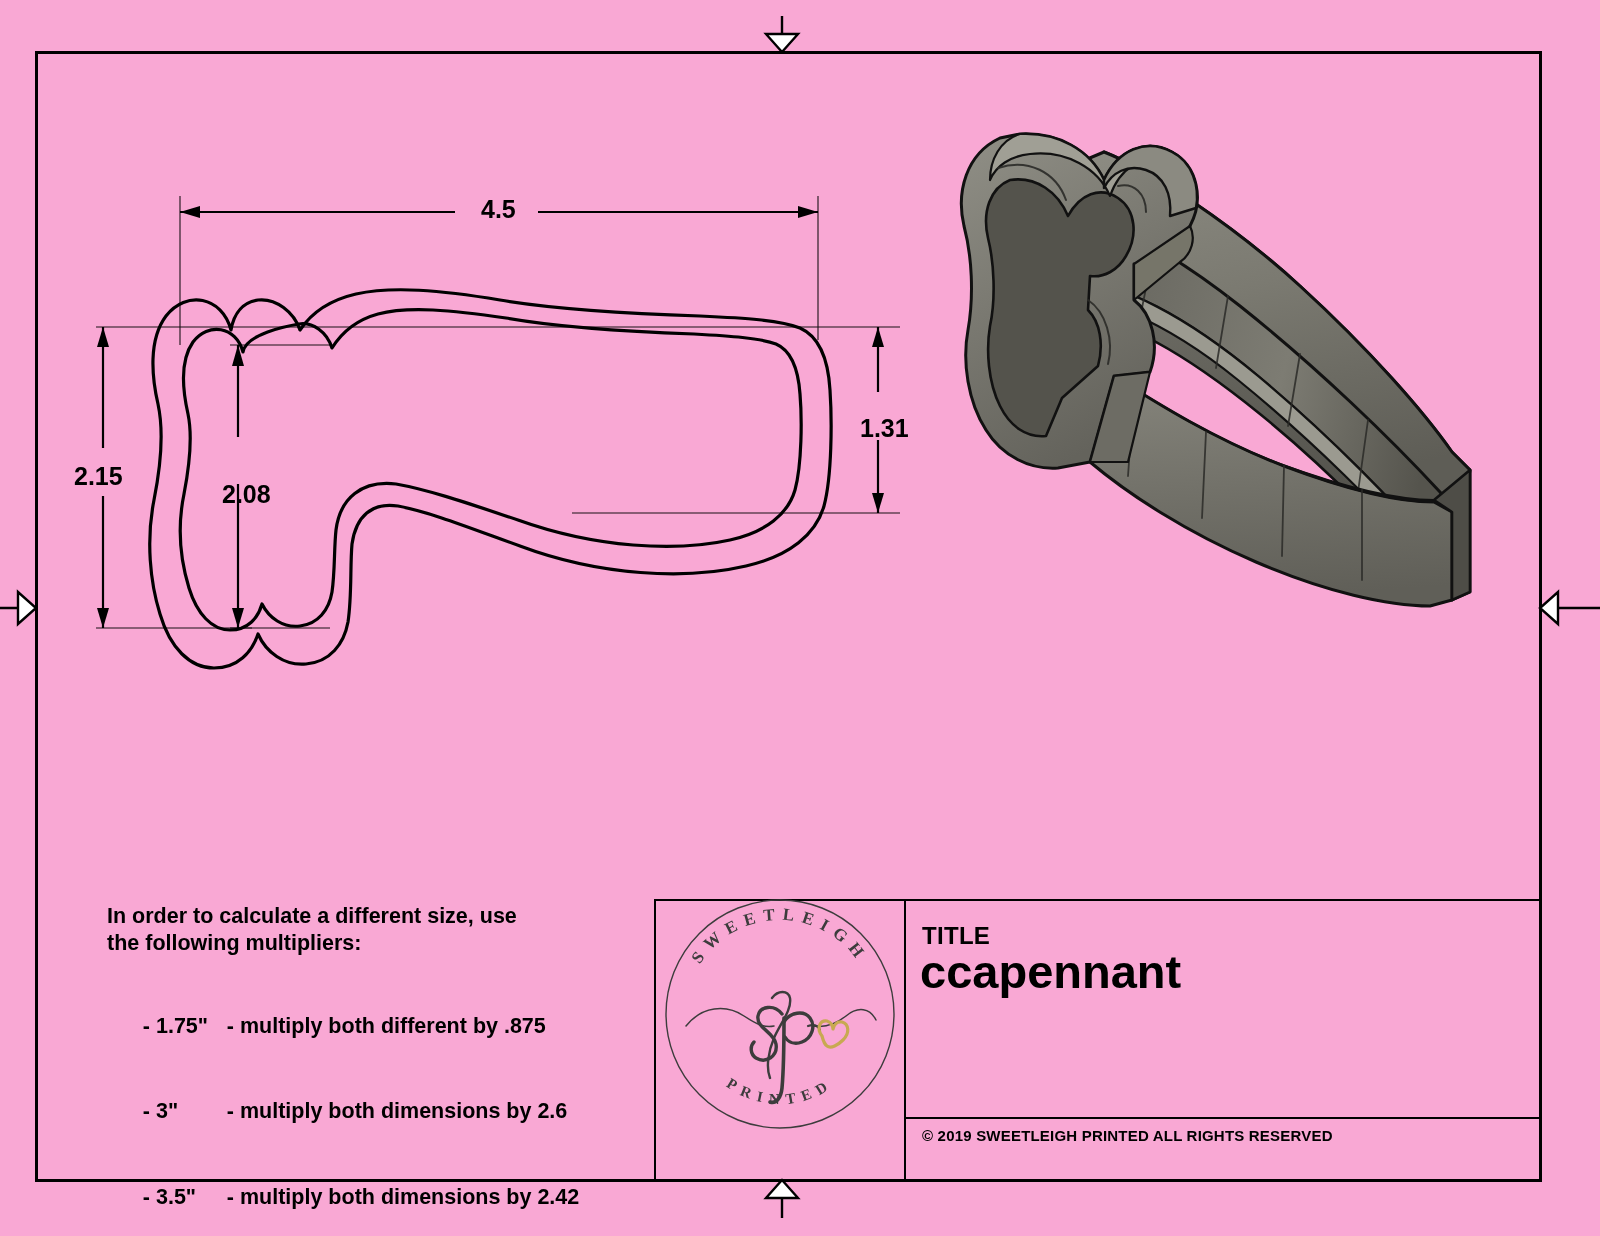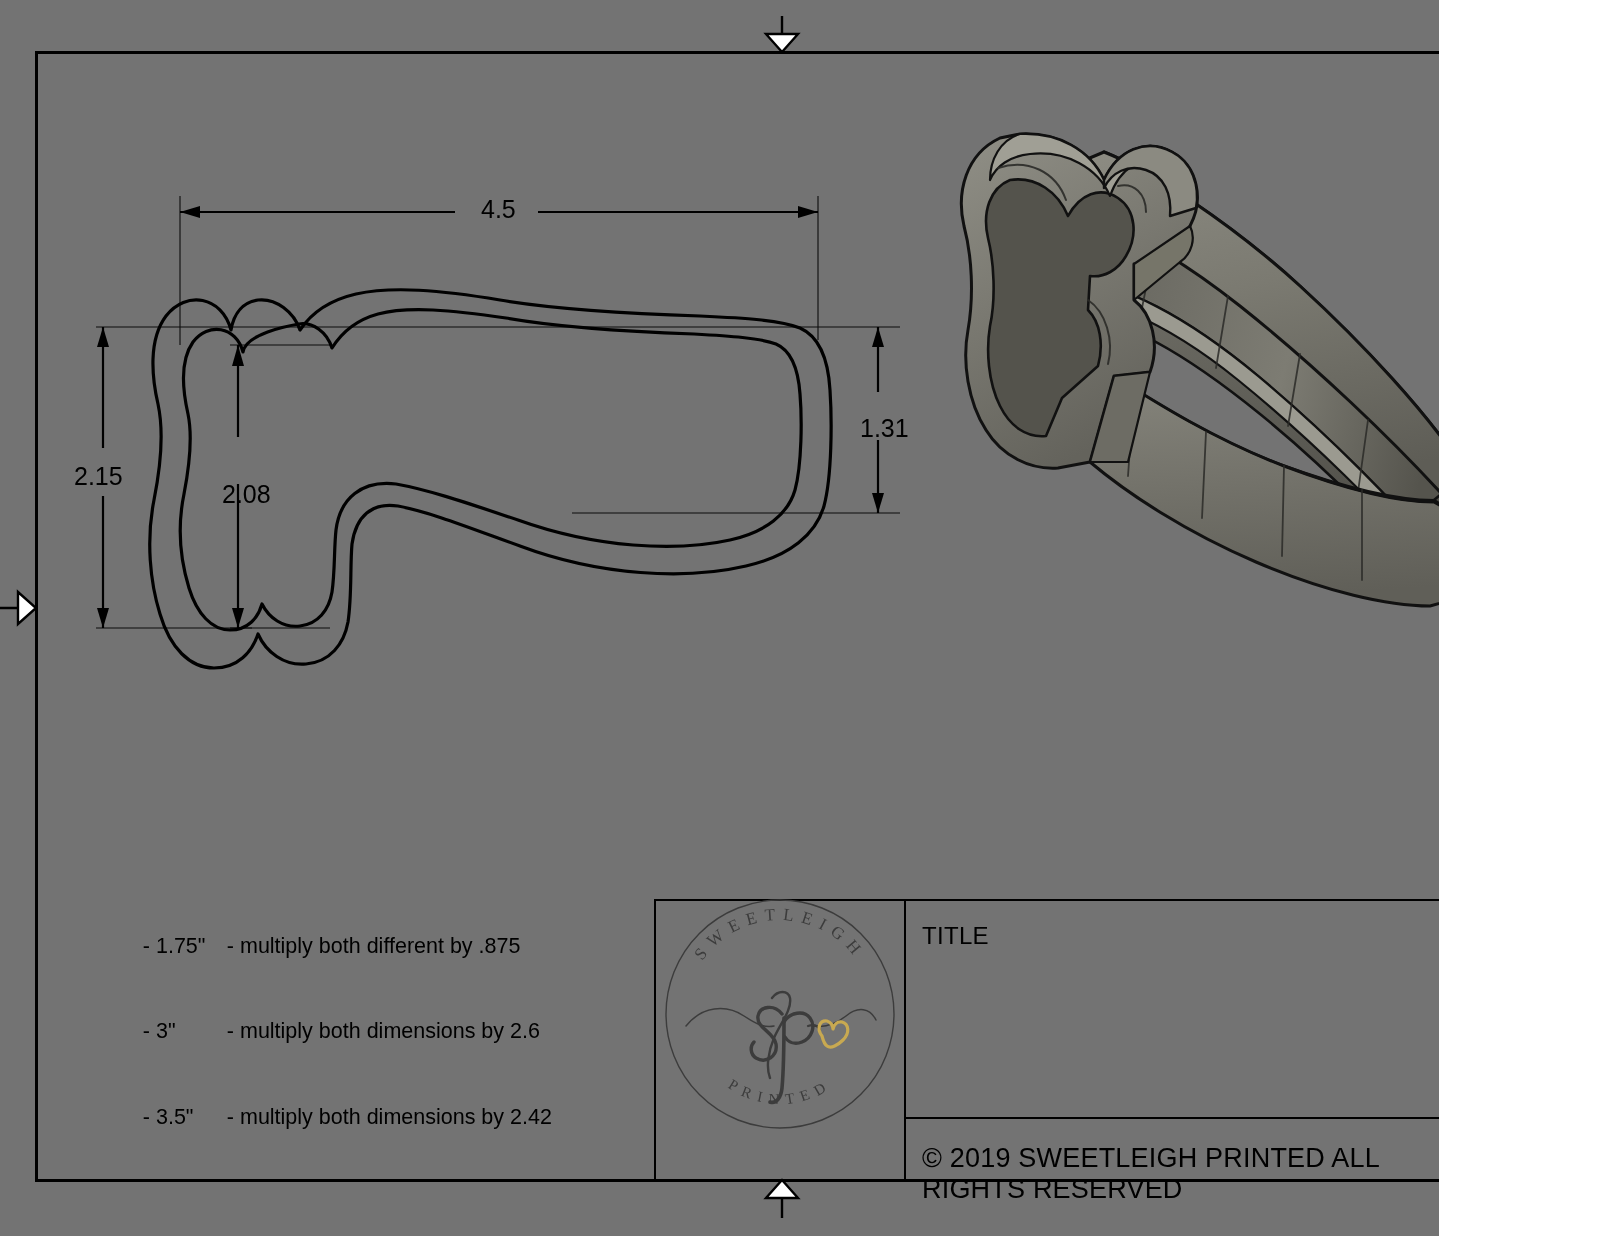--- a/index.html
+++ b/index.html
@@ -6,24 +6,25 @@
   html, body {
     margin: 0;
     padding: 0;
     background: #ffffff;
   }
   body {
     font-family: "Liberation Sans", sans-serif;
   }
   #page {
     position: relative;
-    width: 1439px;
+    width: 1600px;
     height: 1236px;
-    background: #737373;
+    background: #f9a8d4;
     overflow: hidden;
+    font-weight: bold;
   }
   #sheet-svg {
     position: absolute;
     left: 0;
     top: 0;
     width: 1600px;
     height: 1236px;
   }
   .dim-text {
     position: absolute;
@@ -74,24 +75,23 @@
     left: 920px;
     top: 945px;
     font-size: 47px;
     color: #000000;
     line-height: 1.15;
   }
   #copyright-line {
     position: absolute;
     left: 922px;
     top: 1127px;
-    font-size: 27px;
+    font-size: 15px;
     letter-spacing: 0.2px;
     color: #000000;
-    margin-top: 16px;
   }
 
   #logo-wrap {
     position: absolute;
     left: 664px;
     top: 898px;
     width: 232px;
     height: 232px;
   }
   #logo-wrap svg { display: block; }
@@ -367,20 +367,22 @@
       <line x1="905" y1="1118" x2="1540" y2="1118" stroke-width="2.6"></line>
     </g>
   </svg>
 
   <div class="dim-text" id="dim-width-label">4.5</div>
   <div class="dim-text" id="dim-left-label">2.15</div>
   <div class="dim-text" id="dim-inner-label">2.08</div>
   <div class="dim-text" id="dim-right-label">1.31</div>
 
   <div id="multiplier-block">
+    <div id="multiplier-intro">In order to calculate a different size, use
+the following multipliers:</div>
 
     <div class="mult-row">
       <span class="mult-size">- 1.75"</span><span>- multiply both different by .875</span>
     </div>
     <div class="mult-row">
       <span class="mult-size">- 3"</span><span>- multiply both dimensions by 2.6</span>
     </div>
     <div class="mult-row">
       <span class="mult-size">- 3.5"</span><span>- multiply both dimensions by 2.42</span>
     </div>
@@ -426,15 +428,16 @@
                  C 167,124 169,128 169,131
                  C 170,127 173,123 178,124
                  C 185,126 186,135 179,142
                  C 174,147 167,151 163,148
                  C 160,146 159,142 158,138 Z" fill="none" stroke="#c8a951" stroke-width="3.2" stroke-linejoin="round"></path>
       </g>
     </svg>
   </div>
 
   <div id="title-label">TITLE</div>
+  <div id="title-value">ccapennant</div>
   <div id="copyright-line">© 2019  SWEETLEIGH PRINTED  ALL RIGHTS RESERVED</div>
 
 </div>
 
 </body></html>

